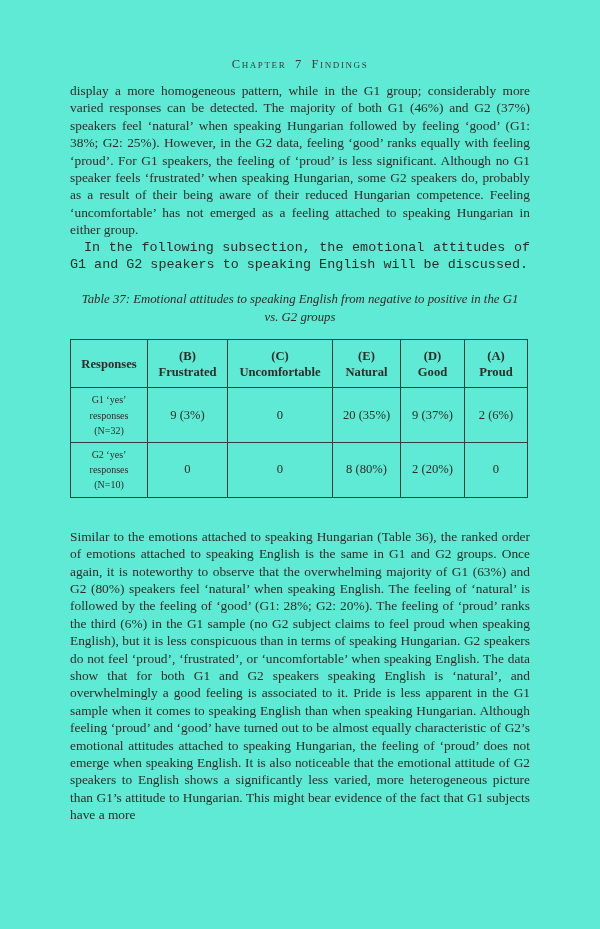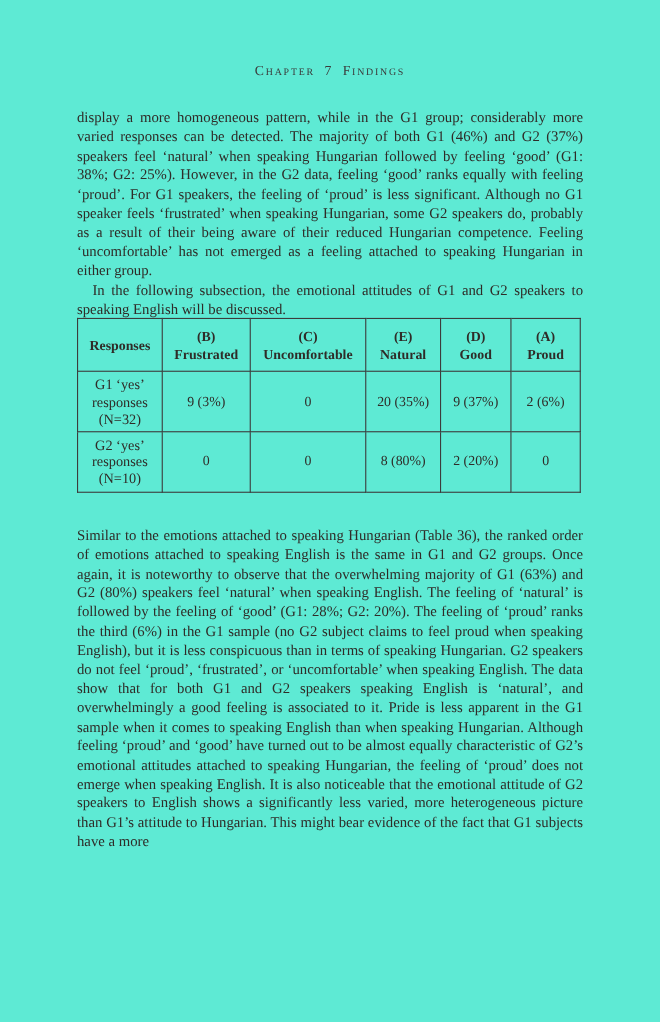--- a/index.html
+++ b/index.html
@@ -25,22 +25,22 @@
   .content {
     width: 460px;
     margin: 0 auto;
   }
   .body {
     font-size: 13.4px;
     line-height: 17.4px;
     text-align: justify;
     margin: 0;
   }
-  .para1 { margin-top: 26px; }
-  .para2 { text-indent: 14px; }
+  .para1 { margin-top: 10px; }
+  .para2 { text-indent: 14px; font-family: Liberation Mono, monospace; }
   .caption {
     margin: 17px 0 13px 0;
     font-style: italic;
     text-align: center;
     font-size: 12.8px;
     line-height: 18px;
     padding: 0 4px;
   }
   table.emotions {
     border-collapse: collapse;
@@ -65,21 +65,21 @@
   table.emotions td {
     height: 53px;
     text-align: center;
     padding: 4px 3px;
   }
   td.rowlabel {
     text-align: left;
     white-space: pre-line;
     padding-left: 8px;
     line-height: 15.2px;
-    font-size: 13px;
+    font-size: 10px;
   }
   .w0 { width: 77px; }
   .w1 { width: 80px; }
   .w2 { width: 105px; }
   .w3 { width: 68px; }
   .w4 { width: 64px; }
   .w5 { width: 63px; }
   .para3 { margin-top: 30px; }
   .page-number {
     text-align: center;
@@ -92,20 +92,21 @@
 </head>
 <body>
 
 <div class="page">
   <div class="running-header">Chapter 7 Findings</div>
 
   <div class="content">
     <p class="body para1">display a more homogeneous pattern, while in the G1 group; considerably more varied responses can be detected. The majority of both G1 (46%) and G2 (37%) speakers feel ‘natural’ when speaking Hungarian followed by feeling ‘good’ (G1: 38%; G2: 25%). However, in the G2 data, feeling ‘good’ ranks equally with feeling ‘proud’. For G1 speakers, the feeling of ‘proud’ is less significant. Although no G1 speaker feels ‘frustrated’ when speaking Hungarian, some G2 speakers do, probably as a result of their being aware of their reduced Hungarian competence. Feeling ‘uncomfortable’ has not emerged as a feeling attached to speaking Hungarian in either group.</p>
     <p class="body para2">In the following subsection, the emotional attitudes of G1 and G2 speakers to speaking English will be discussed.</p>
 
+    <p class="caption">Table 37: Emotional attitudes to speaking English from negative to positive in the G1 vs. G2 groups</p>
 
     <table class="emotions">
       <colgroup>
         <col class="w0">
           <col class="w1">
           <col class="w2">
           <col class="w3">
           <col class="w4">
           <col class="w5">
       </colgroup>

